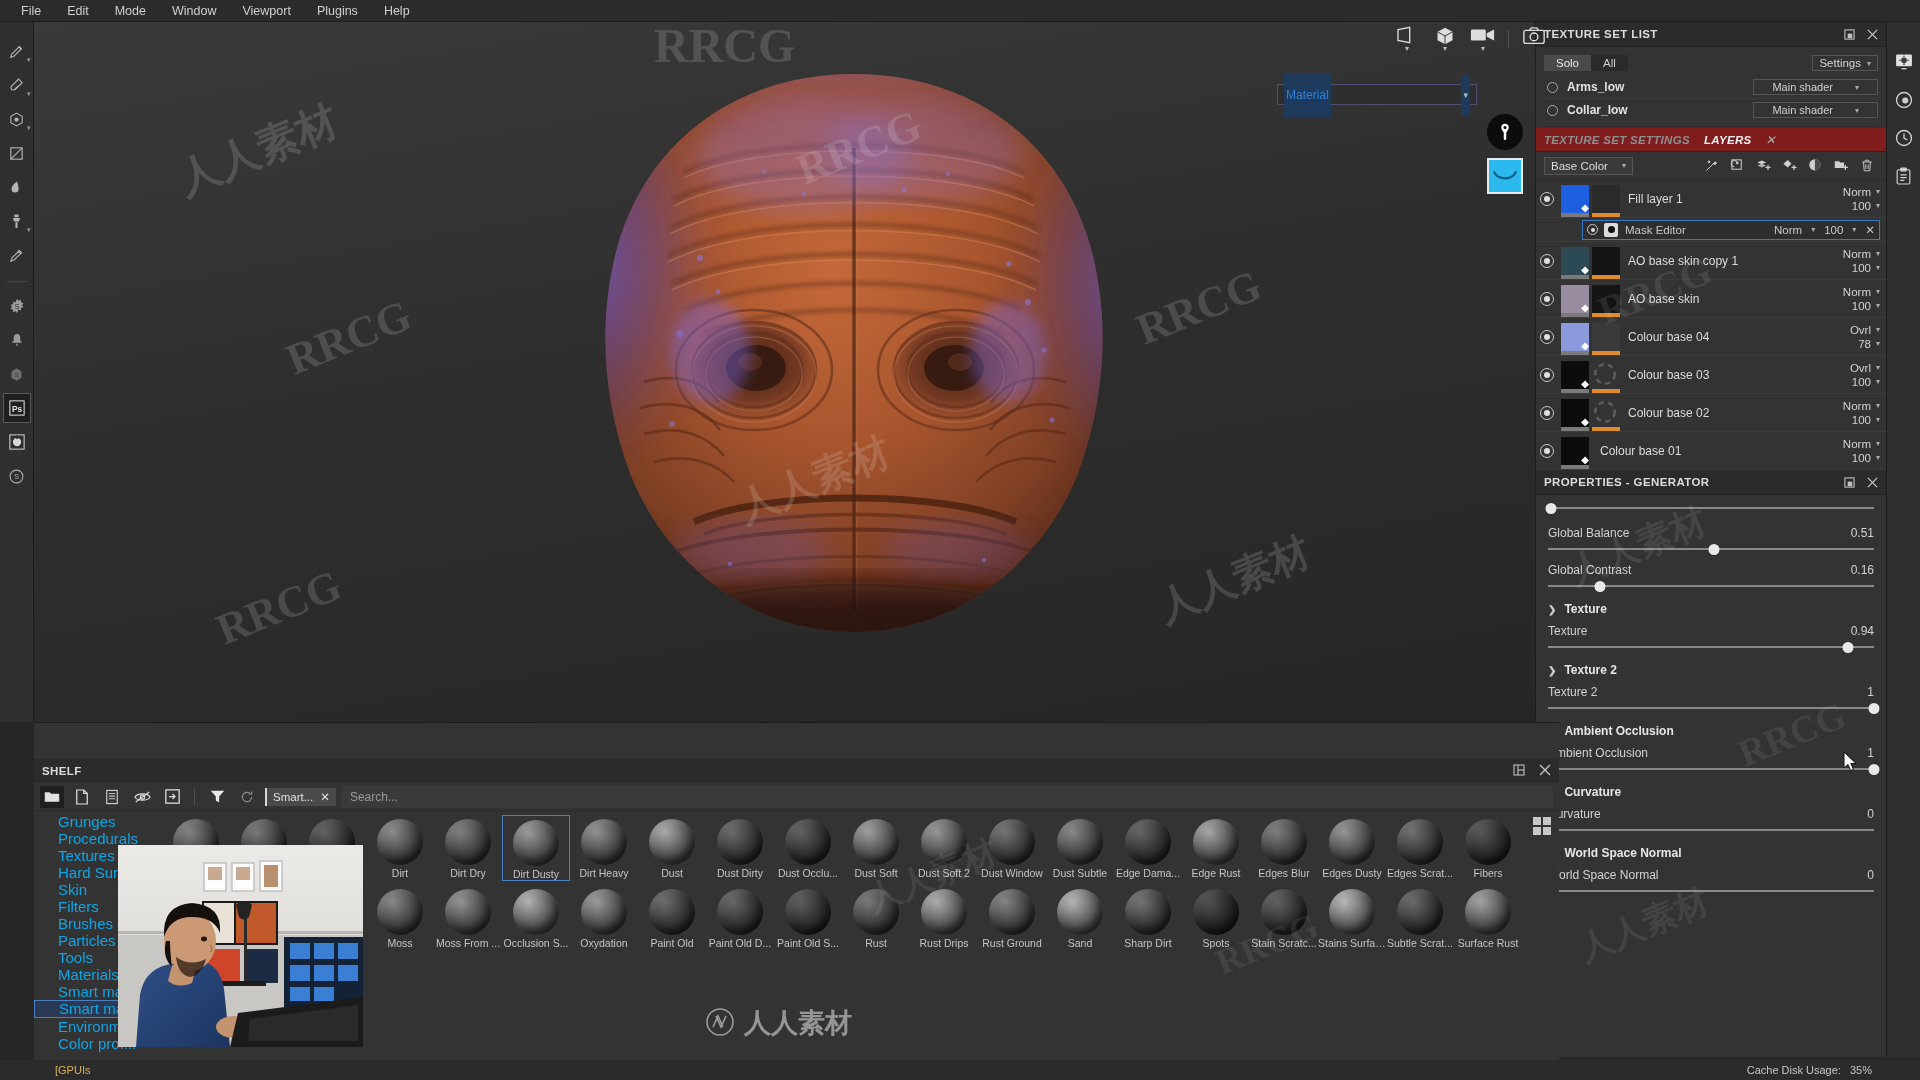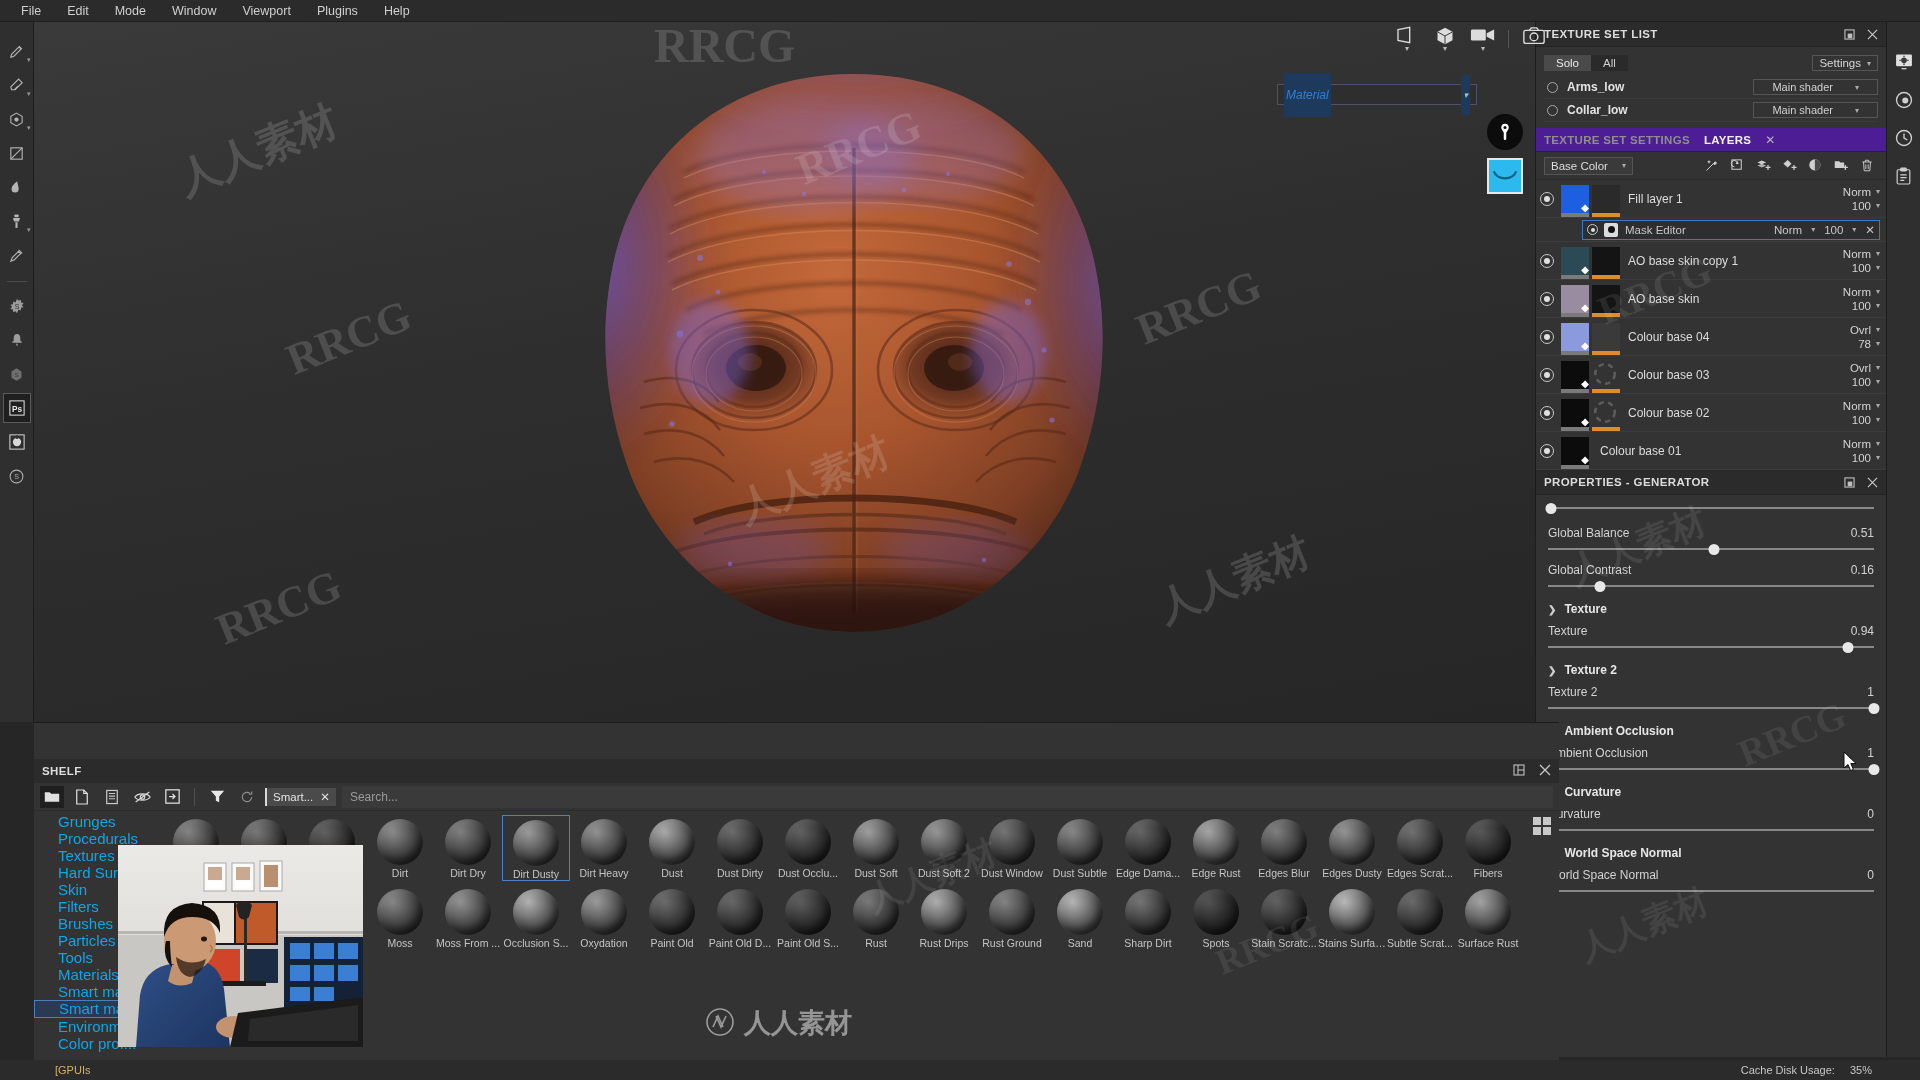--- a/index.html
+++ b/index.html
@@ -56,21 +56,21 @@
     color: #dcdcdc; position: relative;
   }
   .vp-topbar .vpicon .c { position: absolute; bottom: -1px; left: 50%; transform: translateX(-50%); font-size: 8px; color: #bbb; }
   .vp-topbar .divider { width: 1px; height: 18px; background: #555; margin: 0 4px; }
 
   .matselect {
     position: absolute; right: 82px; top: 62px; width: 200px; height: 21px;
     background: #2e2e2e; border: 1px solid #4e4e70;
     display: flex; align-items: center; padding: 0 6px; z-index: 6;
   }
-  .matselect span { color: #2f7fd8; font-size: 12px; background:#1d3a5c; padding:15px 2px;font-style:italic; }
+  .matselect span { color: #2f7fd8; font-size: 12px; background:#1d3a5c; padding:15px 2px; }
   .matselect .chev { margin-left: auto; font-size: 9px; color: #bbb; }
 
   .toolbadge {
     position: absolute; right: 36px; top: 92px; width: 36px; height: 36px;
     border-radius: 50%; background: #0c0c0c;
     display: flex; align-items: center; justify-content: center; z-index: 6;
   }
   .matbadge {
     position: absolute; right: 36px; top: 136px; width: 36px; height: 36px;
     background: #2bb9ee; border: 2px solid #e8e8e8;
@@ -116,21 +116,21 @@
     border-bottom: 1px solid #3b3b3b; padding-bottom: 2px;
   }
   .radio { width: 11px; height: 11px; border-radius: 50%; border: 1.5px solid #a8a8a8; margin: 0 9px 0 3px; flex: none; }
   .ts-name { font-size: 12px; font-weight: bold; color: #e2e2e2; }
   .shader-btn {
     margin-left: auto; border: 1px solid #555; padding: 1px 18px;
     font-size: 11px; color: #d0d0d0; display: flex; align-items: center; gap: 22px;
   }
 
   
-  .tabbar { height: 24px; background:#4c1d95; display: flex; align-items: center; padding-left: 8px; gap: 14px; border-bottom: 1px solid #242424;}
+  .tabbar { height: 24px; background:#7f1d1d; display: flex; align-items: center; padding-left: 8px; gap: 14px; border-bottom: 1px solid #242424; font-style: italic;}
   .tabbar .tab { font-size: 11.5px; font-weight: bold; color: #8e8e8e; letter-spacing:.3px;}
   .tabbar .tab.active { color: #f0f0f0; }
   .tabbar .tabclose { color: #b5b5b5; font-size: 12px; }
 
   .layer-toolbar { height: 28px; display: flex; align-items: center; padding: 0 8px; gap: 4px; border-bottom:1px solid #2a2a2a;}
   .chanbtn { border: 1px solid #555; background:#3a3a3a; padding: 2px 6px; font-size: 11.5px; display: flex; align-items: center; gap: 14px; color:#dcdcdc;}
   .layer-toolbar .spacer { flex: 1; }
   .layer-toolbar .lt-ico { width: 22px; height: 20px; display:flex; align-items:center; justify-content:center; color:#d0d0d0; }
 
   .layerlist { }
@@ -1324,21 +1324,21 @@
       <ellipse cx="116" cy="182" rx="18" ry="11" fill="#c3936f"></ellipse>
       <path d="M120 168 L245 152 L245 202 L112 202 Z" fill="#1b1b1b"></path>
       <path d="M132 174 L240 160 L240 196 L130 196 Z" fill="#2a2a2a"></path>
     </svg>
   </div>
 
   <div class="statusbar">
     <span class="gpu">[GPUIs</span>
     <span class="right">
       <span>Cache Disk Usage:</span>
-      <span style="margin-left:12px;">35%</span>
+      <span style="margin-left:6px;">35%</span>
     </span>
   </div>
 
   <div class="cursor" style="left:1843px; top:751px;">
     <svg width="16" height="22" viewBox="0 0 16 22">
       <path d="M1 1 L1 17 L5 13.5 L7.6 19.6 L10.4 18.4 L7.8 12.5 L13 12.5 Z" fill="#ffffff" stroke="#111" stroke-width="1"></path>
     </svg>
   </div>
 
 </div>

